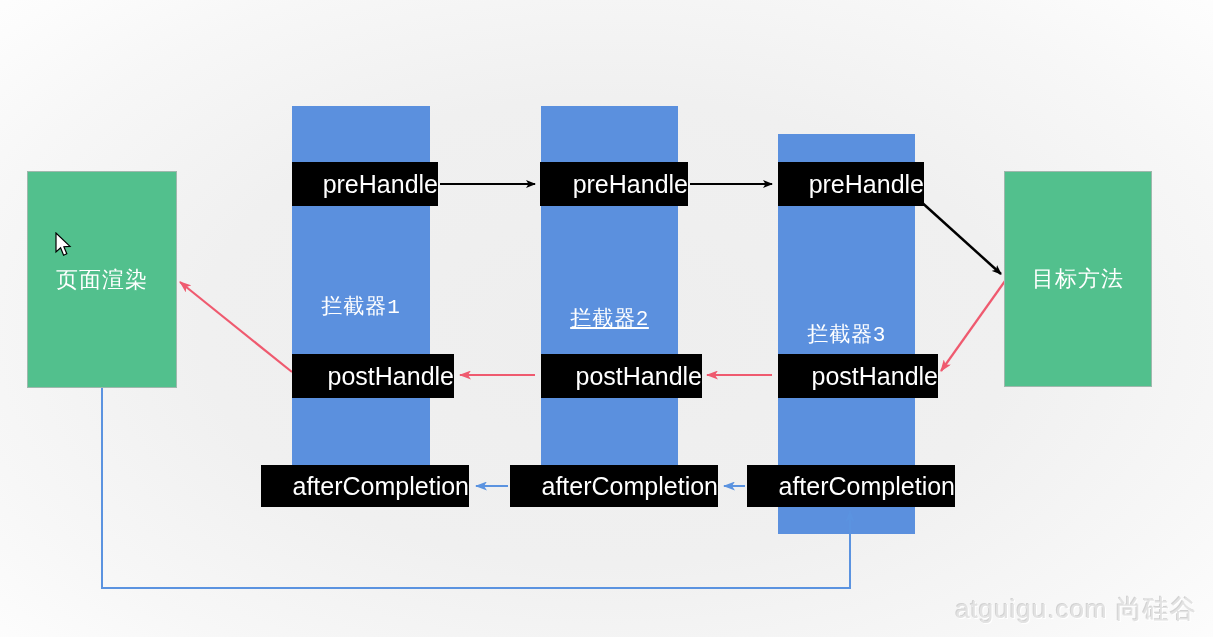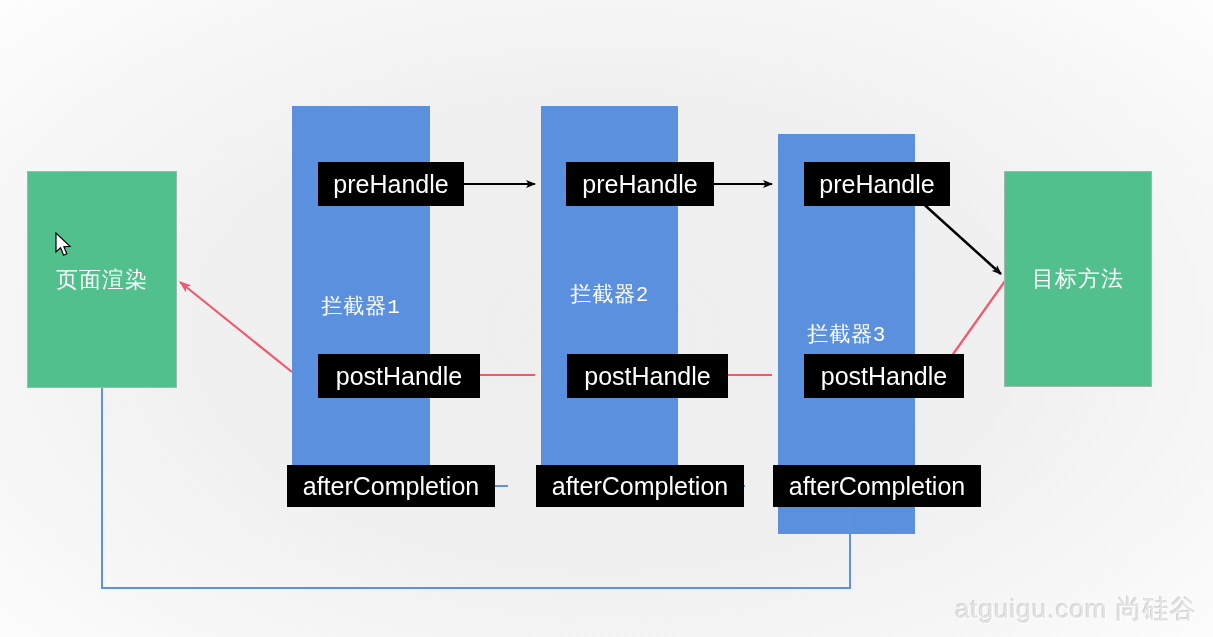--- a/index.html
+++ b/index.html
@@ -53,25 +53,24 @@
     pointer-events: none;
   }
 
   
   .black-box {
     position: absolute;
     background: #000000;
     color: #ffffff;
     display: flex;
     align-items: center;
-    justify-content: center;
+    justify-content: flex-end;
     font-size: 25px;
     box-sizing: border-box;
     white-space: nowrap;
-    margin-left: 26px;
   }
 
   
   #arrows {
     position: absolute;
     left: 0;
     top: 0;
     width: 1213px;
     height: 637px;
     pointer-events: none;
@@ -102,21 +101,21 @@
 </head>
 <body>
 
 <div id="canvas">
 
   <div class="blue-col" style="left:292px; top:106px; width:138px; height:400px;font-family:Liberation Mono, monospace;">
     <div class="blue-col-label" style="top:186px;">拦截器1</div>
   </div>
 
   <div class="blue-col" style="left:541px; top:106px; width:137px; height:400px;">
-    <div class="blue-col-label" style="top:174px;">拦截器2</div>
+    <div class="blue-col-label" style="top:198px;text-decoration:underline;">拦截器2</div>
   </div>
 
   <div class="blue-col" style="left:778px; top:106px; width:137px; height:400px;margin-top:28px;">
     <div class="blue-col-label" style="top:186px;">拦截器3</div>
   </div>
 
   <svg id="arrows" viewBox="0 0 1213 637" xmlns="http://www.w3.org/2000/svg">
     <defs>
       <marker id="ah-black" markerWidth="10" markerHeight="8" refX="9" refY="4" orient="auto" markerUnits="userSpaceOnUse">
         <path d="M0,0 L10,4 L0,8 L2.5,4 z" fill="#000000"></path>

